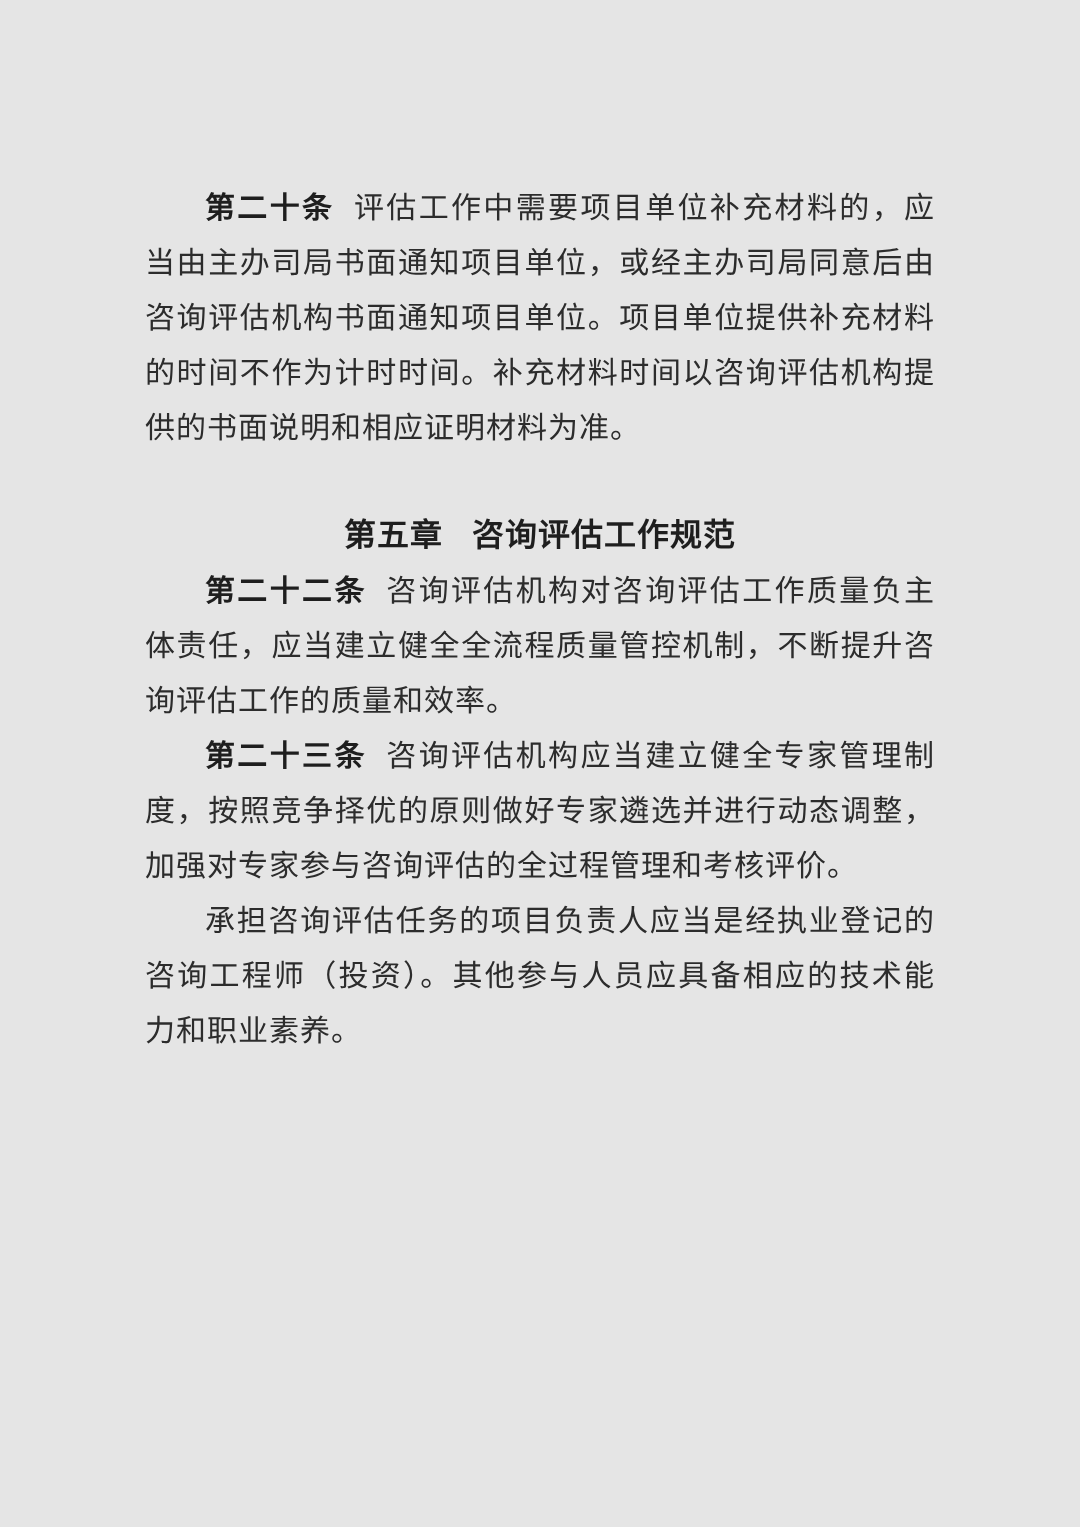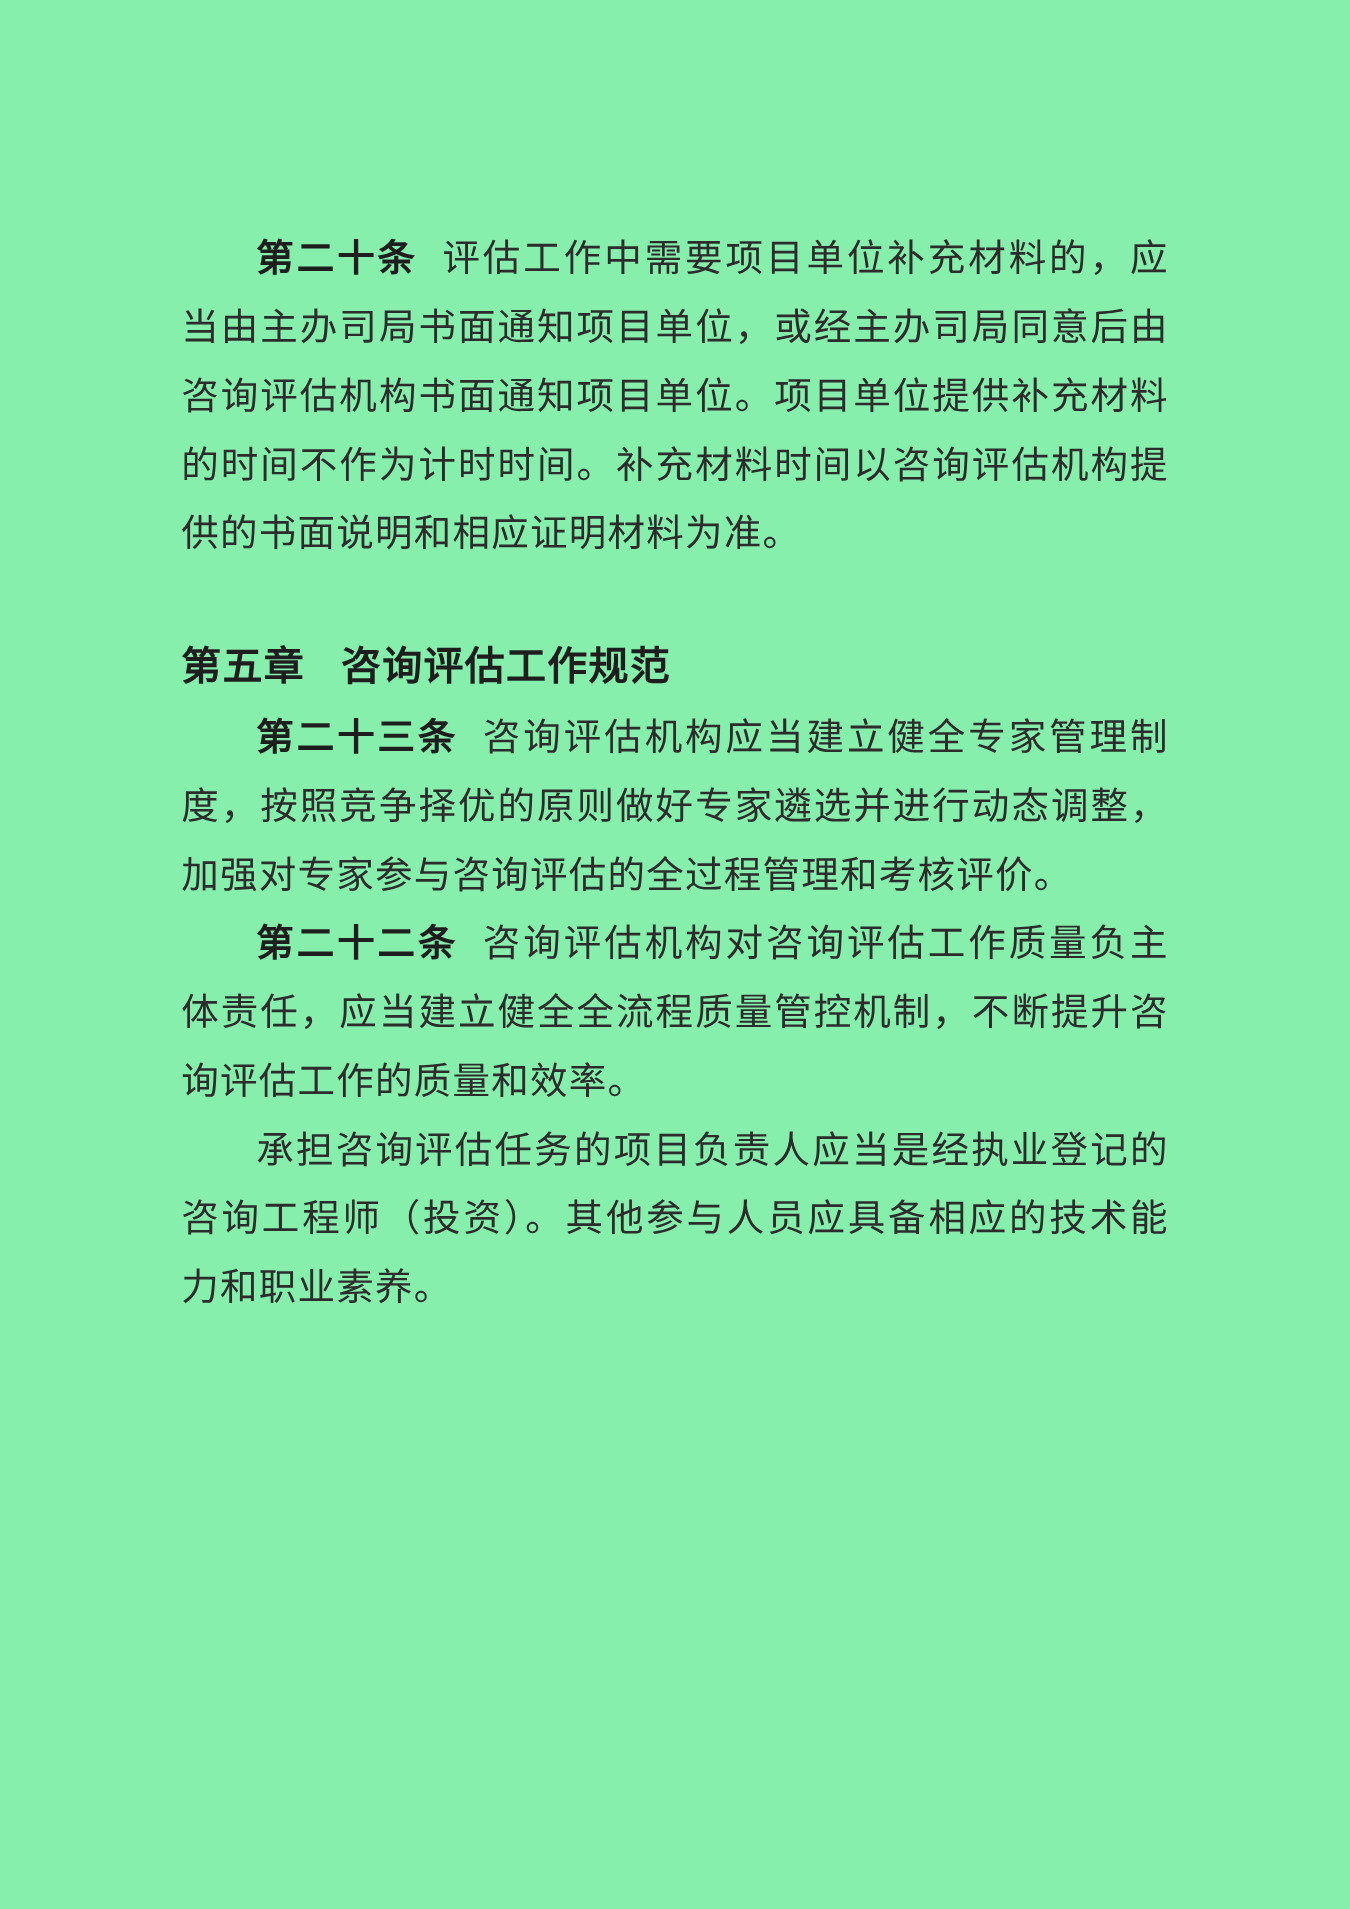--- a/index.html
+++ b/index.html
@@ -12,45 +12,45 @@
     background: #fcfcfc;
     font-family: "Liberation Serif", "DejaVu Serif", serif;
     color: #2c2c2c;
     overflow: hidden;
   }
   .page {
     box-sizing: border-box;
     width: 1080px;
     height: 1527px;
     padding: 180px 145px 40px 145px;
-    background: #86efac;
+    background: #e5e5e5;
   }
   .para {
     margin: 0;
     font-size: 30px;
     line-height: 55px;
     text-align: justify;
     text-indent: 2em;
     letter-spacing: 1px;
     word-break: break-all;
   }
   .article-term {
     font-family: "Liberation Sans", "DejaVu Sans", sans-serif;
     font-weight: 700;
     color: #1e1e1e;
     margin-right: 0.65em;
   }
   .chapter-heading {
     margin: 53px 0 0 0;
-    font-family: Liberation Mono, monospace;
+    font-family: Liberation Sans, sans-serif;
     font-weight: 700;
     font-size: 32px;
     line-height: 55px;
     color: #1e1e1e;
-    text-align: left;
+    text-align: center;
     letter-spacing: 1px;
   }
   .chapter-label {
     margin-right: 0.9em;
   }
 </style>
 </head>
 <body>
 
 <div class="page">
@@ -58,23 +58,23 @@
   <p class="para">
     <span class="article-term">第二十条</span><span>评估工作中需要项目单位补充材料的，应当由主办司局书面通知项目单位，或经主办司局同意后由咨询评估机构书面通知项目单位。项目单位提供补充材料的时间不作为计时时间。补充材料时间以咨询评估机构提供的书面说明和相应证明材料为准。</span>
   </p>
 
 
   <h2 class="chapter-heading">
     <span class="chapter-label">第五章</span><span>咨询评估工作规范</span>
   </h2>
 
   <p class="para">
-    <span class="article-term">第二十三条</span><span>咨询评估机构应当建立健全专家管理制度，按照竞争择优的原则做好专家遴选并进行动态调整，加强对专家参与咨询评估的全过程管理和考核评价。</span>
+    <span class="article-term">第二十二条</span><span>咨询评估机构对咨询评估工作质量负主体责任，应当建立健全全流程质量管控机制，不断提升咨询评估工作的质量和效率。</span>
   </p>
 
   <p class="para">
-    <span class="article-term">第二十二条</span><span>咨询评估机构对咨询评估工作质量负主体责任，应当建立健全全流程质量管控机制，不断提升咨询评估工作的质量和效率。</span>
+    <span class="article-term">第二十三条</span><span>咨询评估机构应当建立健全专家管理制度，按照竞争择优的原则做好专家遴选并进行动态调整，加强对专家参与咨询评估的全过程管理和考核评价。</span>
   </p>
 
 
   <p class="para">承担咨询评估任务的项目负责人应当是经执业登记的咨询工程师（投资）。其他参与人员应具备相应的技术能力和职业素养。</p>
 
 </div>
 
 </body></html>

